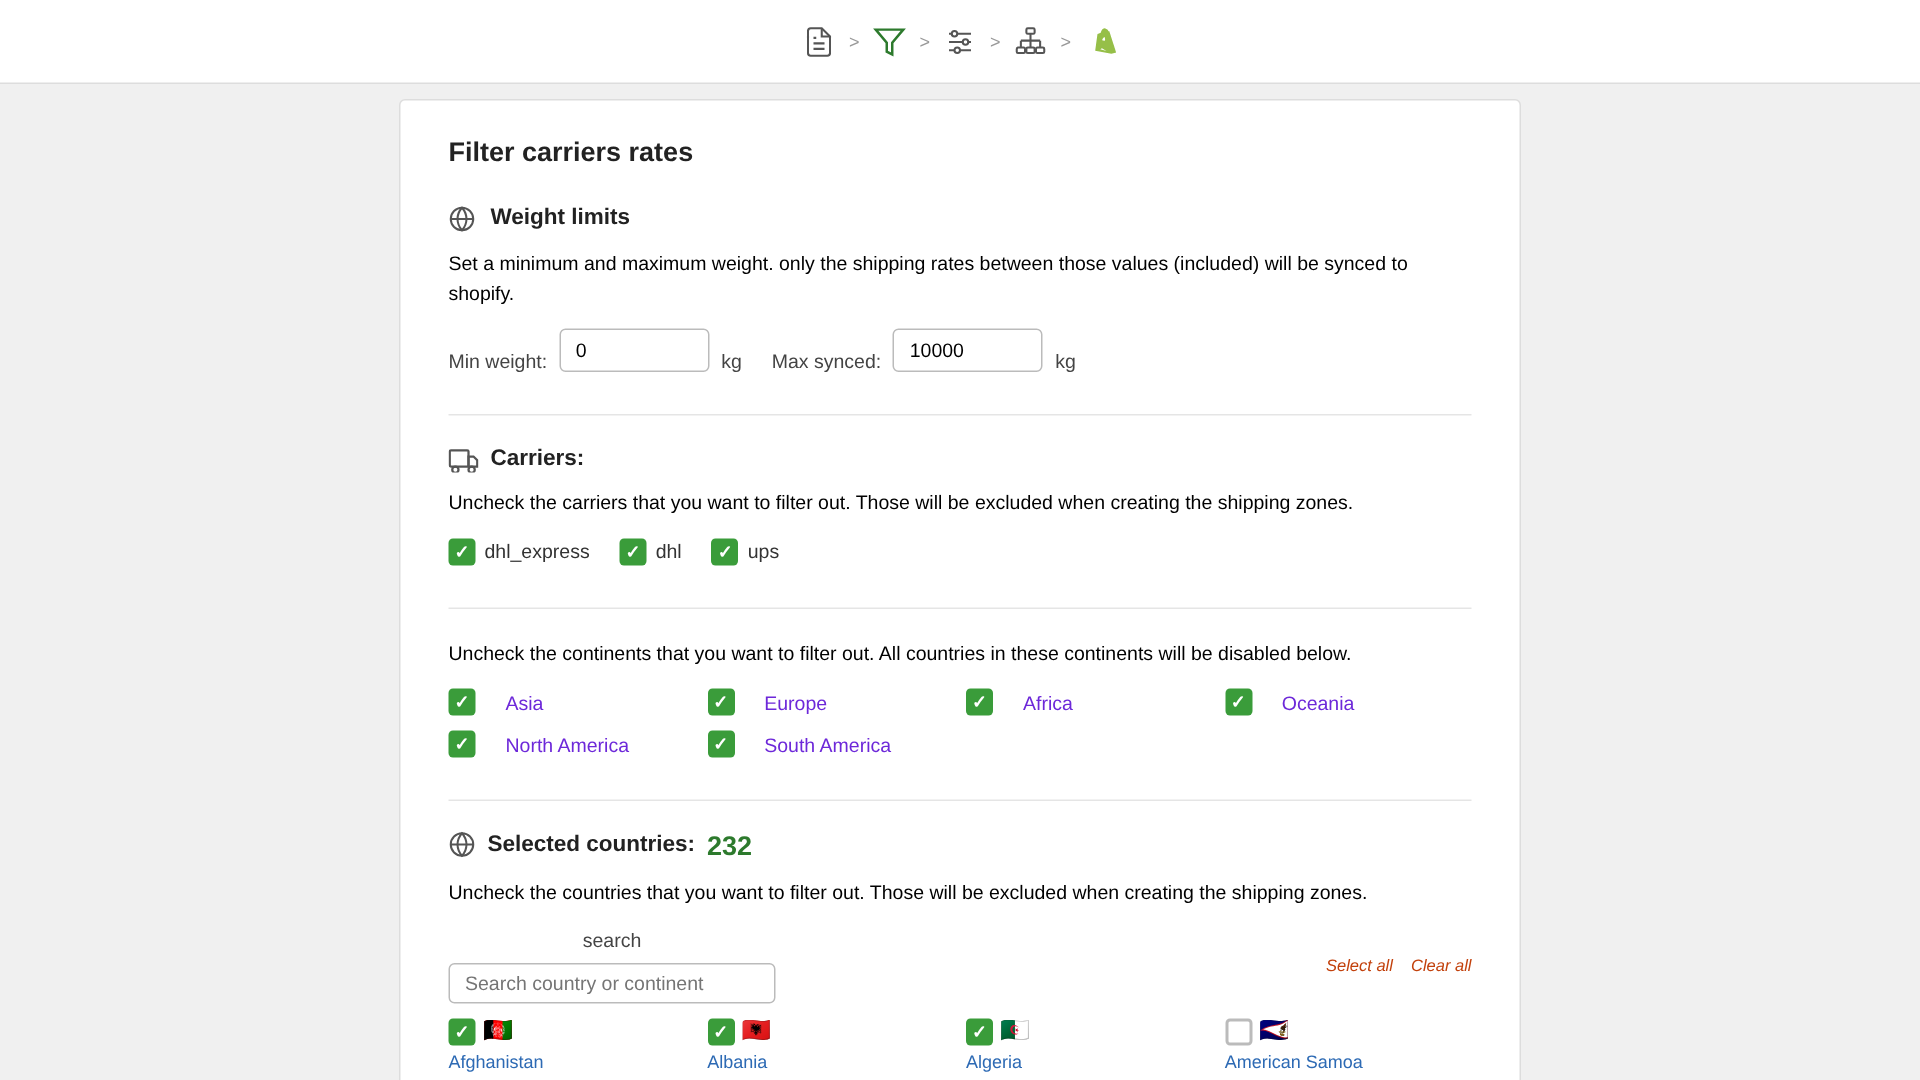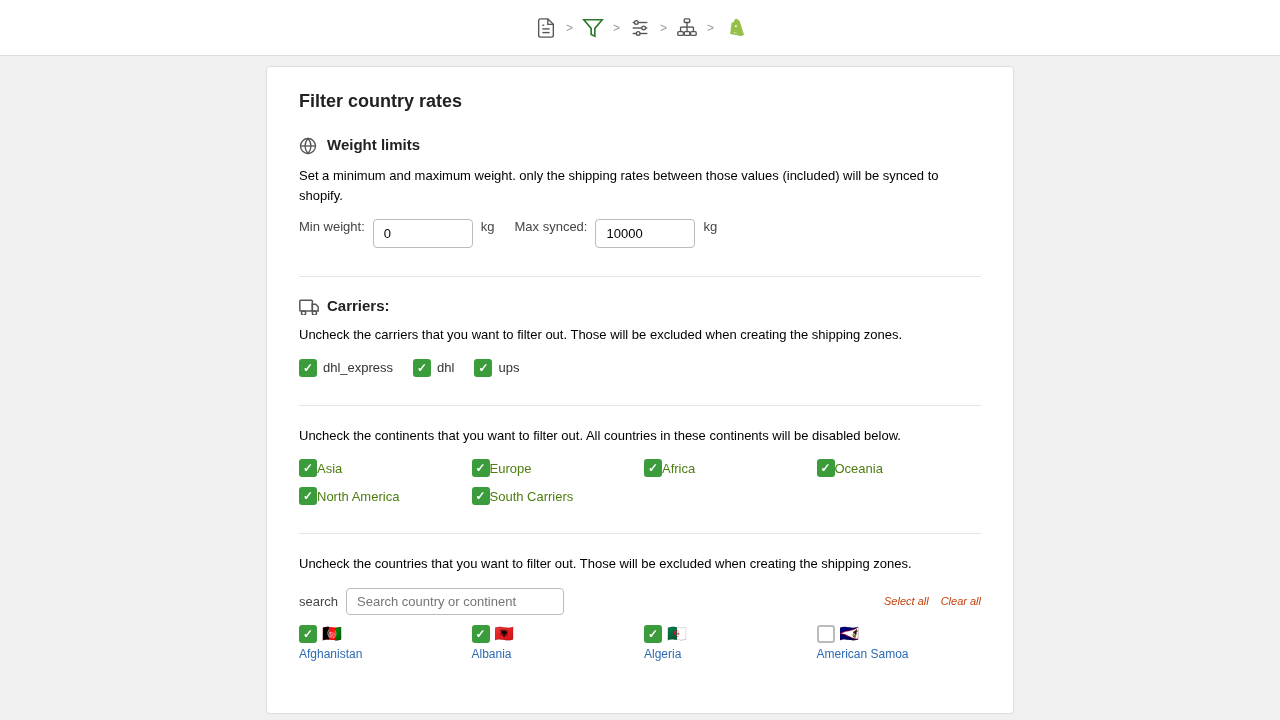--- a/index.html
+++ b/index.html
@@ -72,21 +72,21 @@
       color: #2d7a2d;
     }
     .section-desc {
       font-size: 13px;
       color: #000000;
       margin-bottom: 14px;
       line-height: 1.5;
     }
     .weight-row {
       display: flex;
-      align-items: flex-start;
+      align-items: flex-end;
       gap: 8px;
       flex-wrap: wrap;
     }
     .weight-label {
       font-size: 13px;
       color: #444;
     }
     .weight-input {
       border: 1px solid #bbb;
       border-radius: 4px;
@@ -137,31 +137,32 @@
       flex-shrink: 0;
     }
     .continents-grid {
       display: grid;
       grid-template-columns: repeat(4, 1fr);
       gap: 10px 8px;
     }
     .continent-item {
       display: flex;
       align-items: center;
-      gap: 0;
-      font-size: 13px;
-      color: #4d7c0f;
+      gap: 20px;
+      font-size: 13px;
+      color: #6d28d9;
     }
     .countries-section {
       margin-top: 4px;
     }
     .search-row {
       display: flex;
       align-items: center;
       gap: 8px;
+      flex-direction: column;
     }
     .search-label {
       font-size: 13px;
       color: #444;
     }
     .search-input {
       border: 1px solid #bbb;
       border-radius: 4px;
       padding: 5px 10px;
       font-size: 13px;
@@ -283,21 +284,21 @@
       <svg width="26" height="26" viewBox="0 0 50 50" fill="#96bf48">
         <path d="M35.7 11.2c0 0-0.3-0.2-0.8-0.1c-0.1 0-0.2 0-0.3 0.1c-0.5-1.5-1.4-2.9-3-2.9h-0.1C31 7.8 30.5 7.6 30 7.5c-0.1-0.1-0.2-0.1-0.3-0.1c-3.1 0-4.6 3.9-5 5.9l-3.2 1c-1 0.3-1 0.3-1.1 1.2c-0.1 0.7-2.7 20.8-2.7 20.8l20.6 3.9l6.3-1.6C44.6 38.6 35.7 11.2 35.7 11.2z M31.5 9.8c-0.1 0.1-0.2 0.1-0.3 0.1v0.2c-1.4 0.4-2.8 1-3.1 3.9l4.3-1.3C32.3 11.4 32 10.2 31.5 9.8z M29 23.5l-2.5-0.8c0.5-2 1.5-3.7 3.1-4.1c0.4 1 0.8 2.5 0.6 4.4L29 23.5z M32 36.4l-7.9-2.2l2.1-1.2L32 36.4z"></path>
       </svg>
     </div>
   </div>
 </div>
 
 <div style="max-width: 780px; margin: 0 auto; padding: 0 16px;">
   <div class="main-container">
 
-    <div class="page-title">Filter country rates</div>
+    <div class="page-title">Filter carriers rates</div>
 
     <div class="section">
       <div class="section-header">
         <span class="globe-icon section-header-icon">
           <svg width="18" height="18" viewBox="0 0 24 24" fill="none" stroke="#555" stroke-width="1.8">
             <circle cx="12" cy="12" r="10"></circle>
             <line x1="2" y1="12" x2="22" y2="12"></line>
             <path d="M12 2a15.3 15.3 0 014 10 15.3 15.3 0 01-4 10 15.3 15.3 0 01-4-10 15.3 15.3 0 014-10z"></path>
           </svg>
         </span>
@@ -365,28 +366,39 @@
         <div class="continent-item">
           <div class="checkbox-green"></div>
           <span>Oceania</span>
         </div>
         <div class="continent-item">
           <div class="checkbox-green"></div>
           <span>North America</span>
         </div>
         <div class="continent-item">
           <div class="checkbox-green"></div>
-          <span>South Carriers</span>
+          <span>South America</span>
         </div>
       </div>
     </div>
 
     <hr class="divider">
 
     <div class="section countries-section">
+      <div class="section-header">
+        <span class="section-header-icon">
+          <svg width="18" height="18" viewBox="0 0 24 24" fill="none" stroke="#555" stroke-width="1.8">
+            <circle cx="12" cy="12" r="10"></circle>
+            <line x1="2" y1="12" x2="22" y2="12"></line>
+            <path d="M12 2a15.3 15.3 0 014 10 15.3 15.3 0 01-4 10 15.3 15.3 0 01-4-10 15.3 15.3 0 014-10z"></path>
+          </svg>
+        </span>
+        <span class="section-title">Selected countries:</span>
+        <span class="section-count" style="font-size:18px;">232</span>
+      </div>
       <p class="section-desc">Uncheck the countries that you want to filter out. Those will be excluded when creating the shipping zones.</p>
 
       <div style="display:flex; align-items:center; justify-content:space-between; margin-bottom:6px;">
         <div class="search-row">
           <span class="search-label">search</span>
           <input class="search-input" type="text" placeholder="Search country or continent" style="">
         </div>
         <div style="display:flex; gap:12px;">
           <button class="link-btn">Select all</button>
           <button class="link-btn">Clear all</button>

